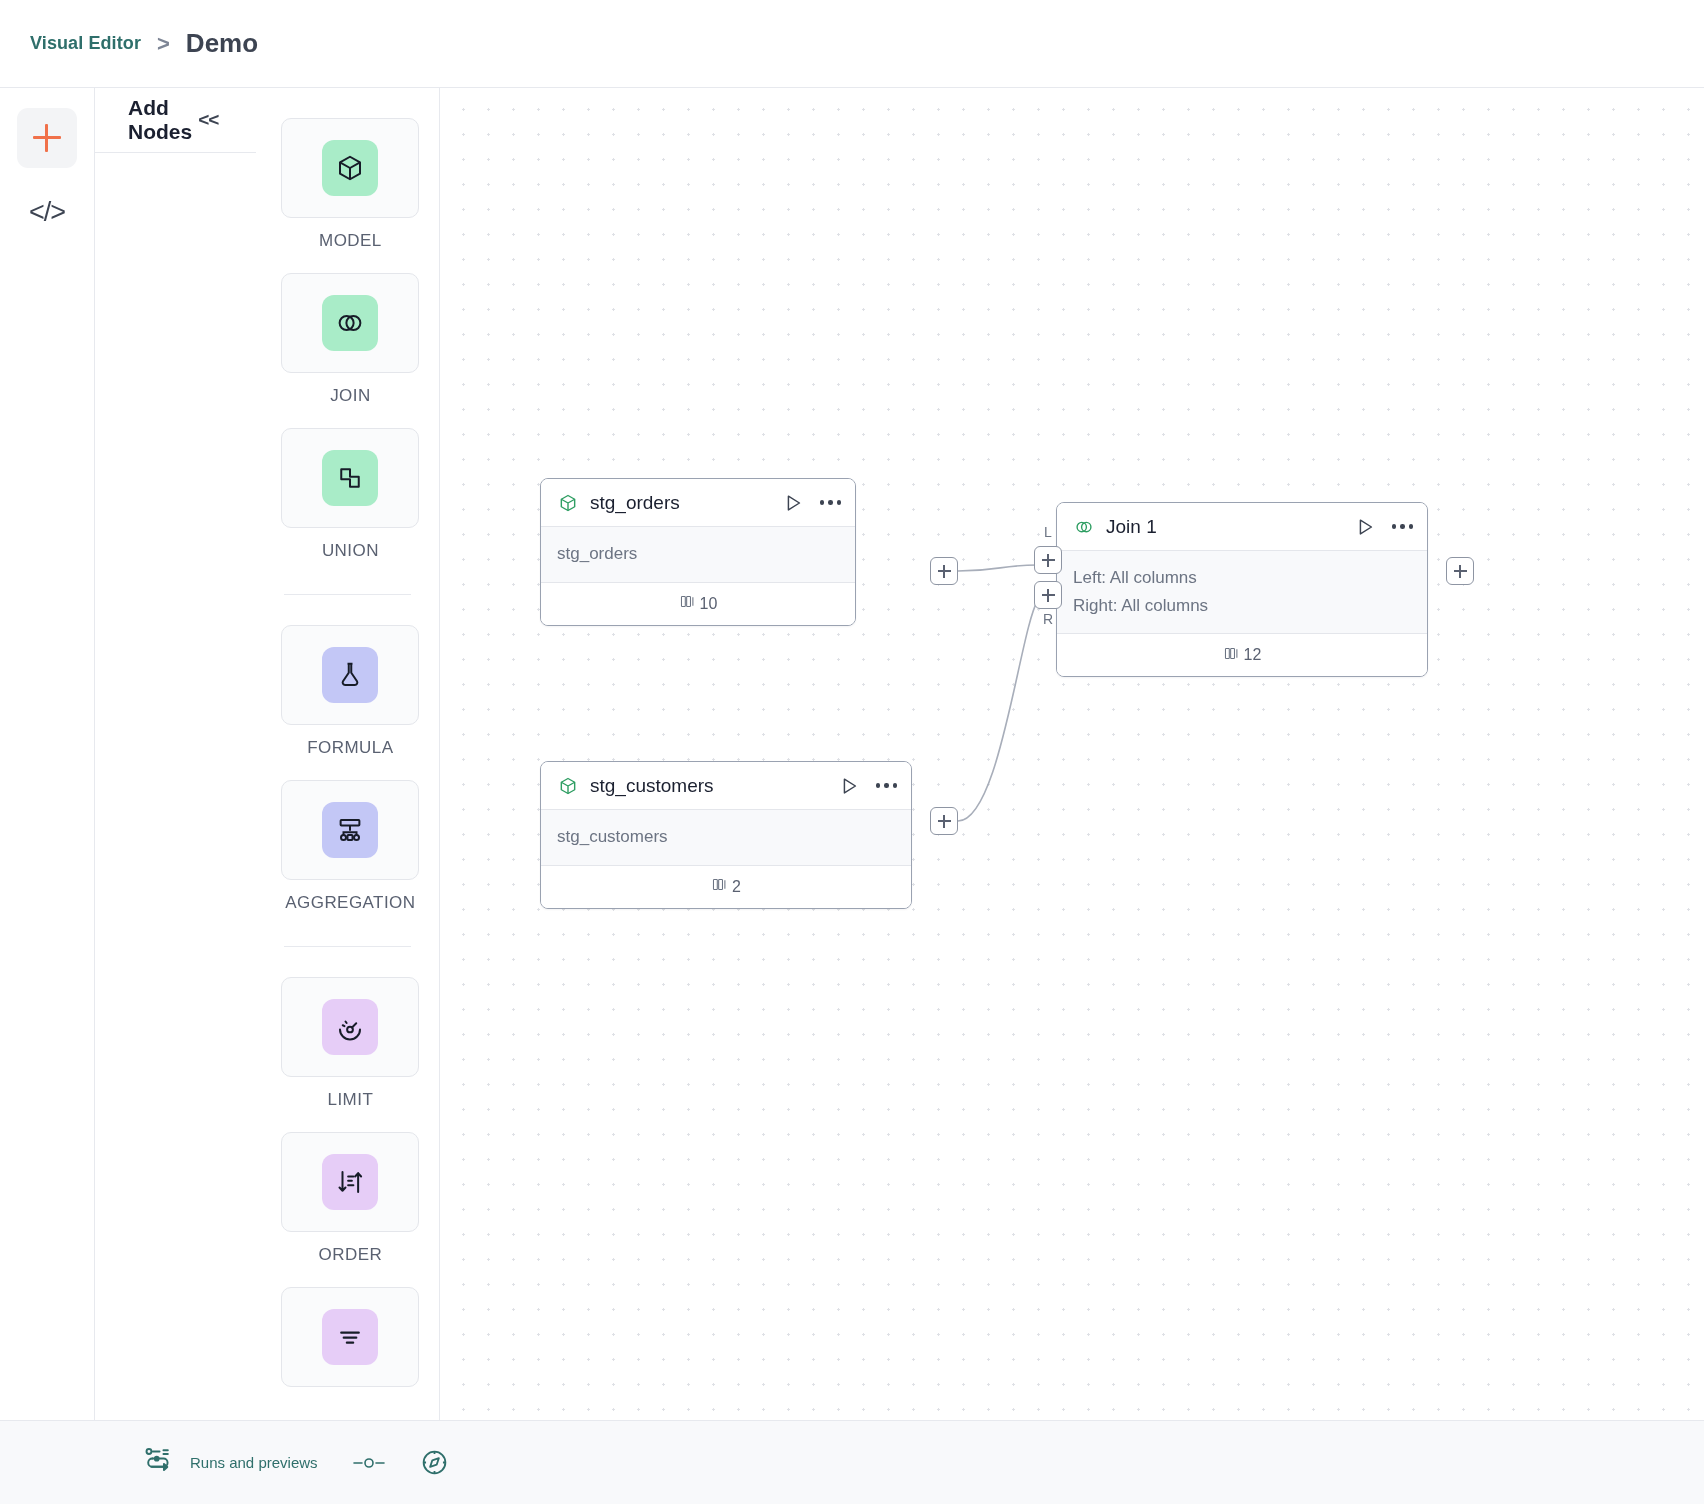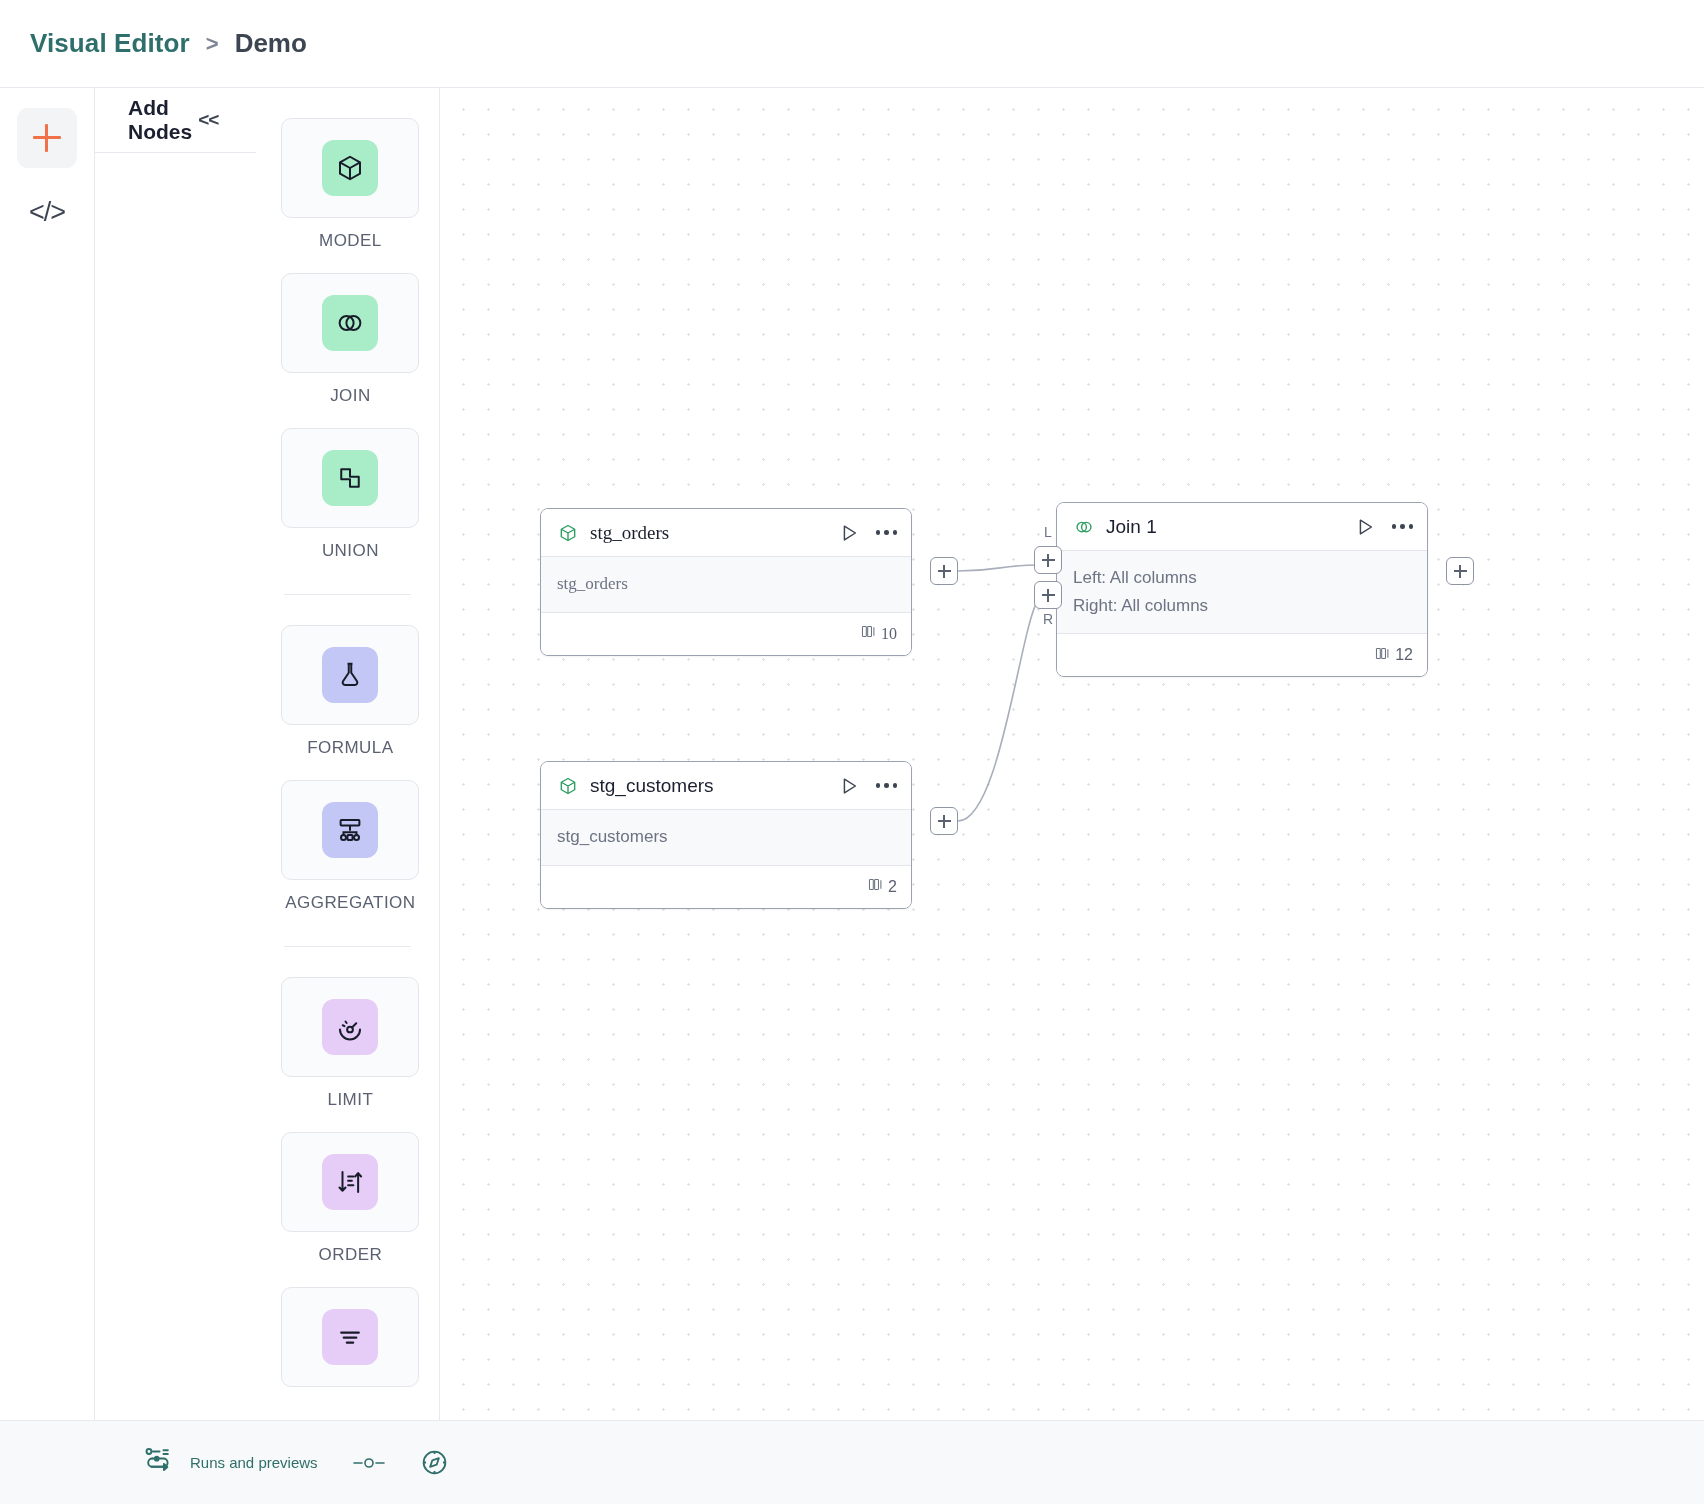--- a/index.html
+++ b/index.html
@@ -13,21 +13,21 @@
 
   
   .topbar {
     height: 88px; flex: 0 0 88px;
     display: flex; align-items: center;
     padding: 0 30px;
     background: #ffffff;
     border-bottom: 1px solid #e7e9ee;
   }
   .crumb-root {
-    color: #2f6f6b; font-size: 26px; font-weight: 700; letter-spacing: .1px;
+    color: #2f6f6b; font-size: 18px; font-weight: 700; letter-spacing: .1px;
   }
   .crumb-sep { color: #7d8595; font-size: 22px; font-weight: 600; margin: 0 16px; }
   .crumb-leaf { color: #3d4452; font-size: 26px; font-weight: 700; }
 
   
   .main { flex: 1 1 auto; display: flex; min-height: 0; }
 
   
   .rail {
     width: 95px; flex: 0 0 95px;
@@ -121,21 +121,21 @@
   .icon-btn { display: flex; align-items: center; justify-content: center; cursor: pointer; }
   .dots-glyph { display: flex; gap: 4px; align-items: center; }
   .dots-glyph i { width: 4.5px; height: 4.5px; border-radius: 50%; background: #3d4452; display:block; }
   .fnode-body {
     background: #f8f9fb; padding: 13px 16px 14px 16px;
     border-bottom: 1px solid #e4e6eb;
   }
   .body-line { font-size: 17px; color: #6c7483; line-height: 1.62; white-space: nowrap; }
   .fnode-foot {
     height: 42px; background: #ffffff;
-    display: flex; align-items: center; justify-content: flex-end;
+    display: flex; align-items: center; justify-content: center;
     padding: 8px 14px; gap: 4px;
   }
   .cols-count { font-size: 16px; color: #5a6171; }
 
   
   .handle {
     position: absolute;
     width: 28px; height: 28px;
     border: 1px solid #8e95a3; border-radius: 6px;
     background: #ffffff;
@@ -306,21 +306,21 @@
       </div>
     </div>
 
     <div class="canvas">
 
       <svg class="edges">
         <path d="M 518 483 C 560 483, 560 477, 598 477" fill="none" stroke="#a8aeba" stroke-width="1.6"></path>
         <path d="M 518 733 C 560 733, 580 540, 598 512" fill="none" stroke="#a8aeba" stroke-width="1.6"></path>
       </svg>
 
-      <div class="fnode" style="left:100px; top:420px; width:372px;font-family:Liberation Serif, serif;">
+      <div class="fnode" style="left:100px; top:390px; width:316px;">
         <div class="fnode-head">
           <span class="fnode-icon">
             <svg width="20" height="20" viewBox="0 0 24 24" fill="none" stroke="#2f9e63" stroke-width="1.7" stroke-linejoin="round">
               <path d="M12 3 20 7.5v9L12 21 4 16.5v-9z"></path>
                 <path d="M4 7.5 12 12l8-4.5M12 12v9"></path>
             </svg>
           </span>
           <span class="fnode-title">stg_orders</span>
           <span class="head-act">
             <span class="icon-btn">

